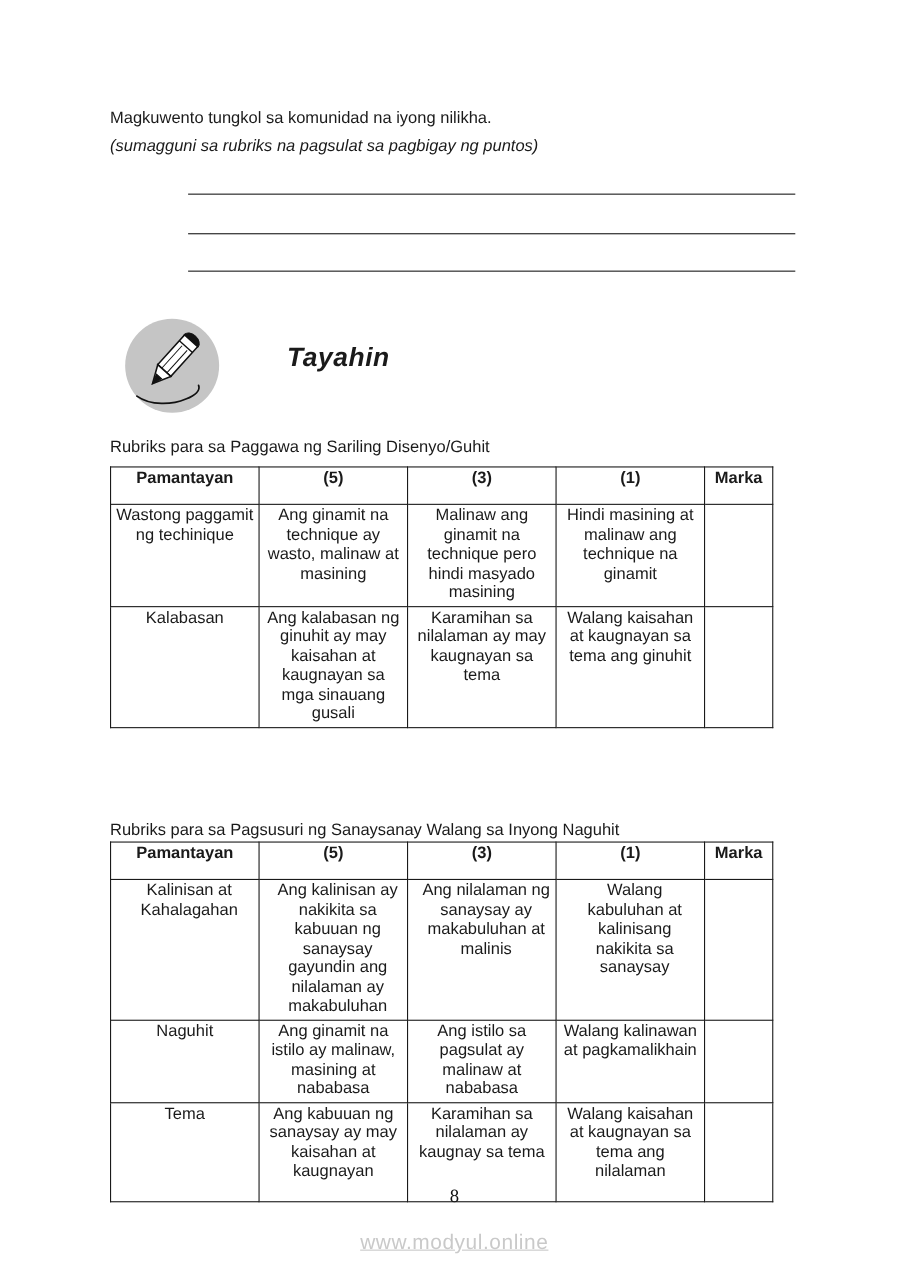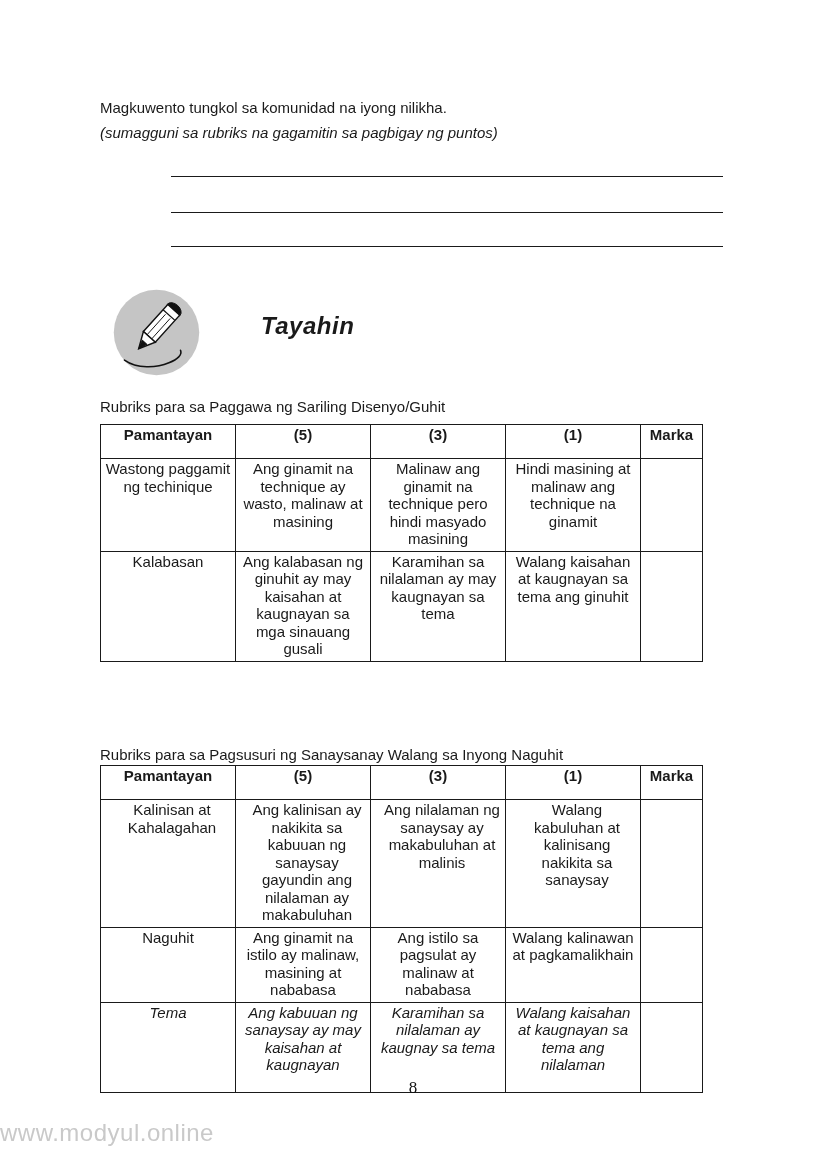--- a/index.html
+++ b/index.html
@@ -44,39 +44,39 @@
     border: 1.4px solid #1a1a1a;
     text-align: center; vertical-align: top;
     padding: 1px 4px 3px 4px;
     overflow: hidden; word-wrap: break-word;
   }
   table.rubric th { font-weight: bold; padding: 1px 2px; height: 34px; }
   col.c-pam { width: 135px; } col.c-5 { width: 135px; }
   col.c-3 { width: 135px; } col.c-1 { width: 135px; }
   col.c-marka { width: 62px; }
   .t1 tr.r1 td { height: 86px; } .t1 tr.r2 td { height: 88px; } .t1 tr.r3 td { height: 110px; }
-  .t2 tr.r1 td { height: 120px; padding-left: 12px; } .t2 tr.r2 td { height: 71px; } .t2 tr.r3 td { height: 90px; font-style: italic; }
+  .t2 tr.r1 td { height: 120px; padding-left: 12px; } .t2 tr.r2 td { height: 71px; } .t2 tr.r3 td { height: 90px; }
 
   .page-number {
     position: absolute; left: 0; right: 0; top: 1078px;
     text-align: center; font-family: "Liberation Serif", serif; font-size: 17px; color: #111;
   }
   .footer-url {
     position: absolute; left: 0; right: 0; top: 1119px;
-    text-align: left; font-size: 24px; color: #c9c9c9; letter-spacing: 0.5px;
+    text-align: center; font-size: 19px; color: #c9c9c9; letter-spacing: 0.5px; text-decoration: underline;
   }
 </style>
 </head>
 <body>
 
 <div class="page">
 
   <div class="intro">
     <div>Magkuwento tungkol sa komunidad na iyong nilikha.</div>
-    <div class="sub">(sumagguni sa rubriks na gagamitin sa pagbigay ng puntos)</div>
+    <div class="sub">(sumagguni sa rubriks na pagsulat sa pagbigay ng puntos)</div>
   </div>
 
   <div class="blank-line bl1"></div>
   <div class="blank-line bl2"></div>
   <div class="blank-line bl3"></div>
 
   <div class="section-head">
     <svg class="icon-circle" viewBox="0 0 100 100">
       <circle cx="50" cy="50" r="48" fill="#c5c5c5"></circle>
       <g transform="rotate(42 50 46)">

